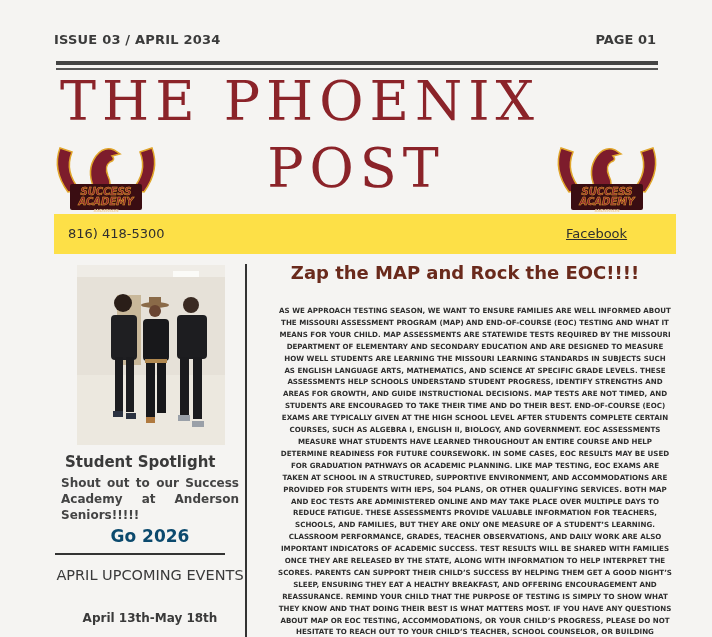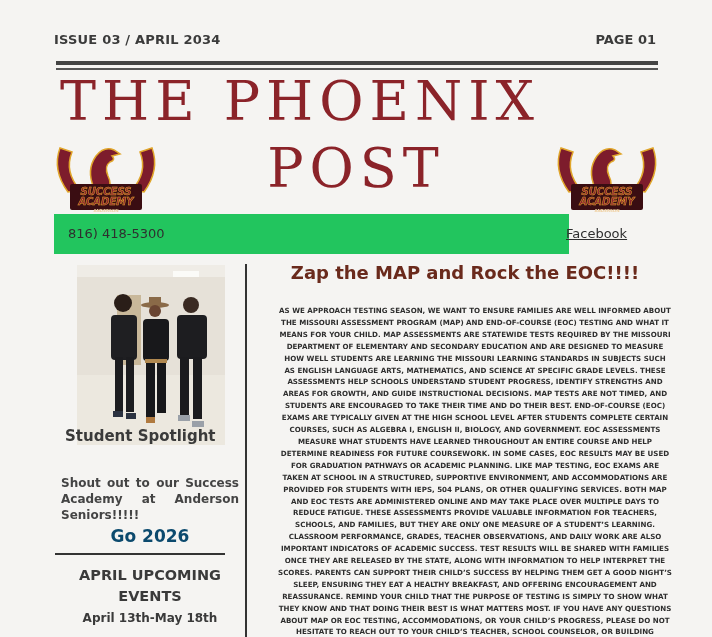--- a/index.html
+++ b/index.html
@@ -11,35 +11,35 @@
   .rule-thick { position: absolute; left: 56px; top: 61px; width: 430px; height: 4px; background: #444; }
   .rule-thin { position: absolute; left: 56px; top: 68px; width: 430px; height: 2px; background: #555; }
 
   .title1 { position: absolute; left: 0; width: 600px; top: 70px; text-align: center; font-family: "DejaVu Serif", serif; font-size: 54px; color: #8b2329; letter-spacing: 6px; line-height: 64px; }
   .title2 { position: absolute; left: 0; width: 712px; top: 137px; text-align: center; font-family: "DejaVu Serif", serif; font-size: 54px; color: #8b2329; letter-spacing: 6px; line-height: 64px; }
 
   .logo { position: absolute; top: 140px; width: 112px; height: 76px; }
   .logo.left { left: 50px; }
   .logo.right { left: 551px; }
 
-  .contact-bar { position: absolute; left: 54px; top: 214px; width: 515px; height: 40px; background: #22c55e; }
+  .contact-bar { position: absolute; left: 54px; top: 214px; width: 622px; height: 40px; background: #fde047; }
   .contact-bar span { position: absolute; top: 12px; font-size: 13px; color: #2f2f2f; }
   .phone { left: 14px; }
   .email { left: 184px; text-decoration: underline; }
   .fb { left: 512px; text-decoration: underline; }
 
   .vline { position: absolute; left: 245px; top: 264px; width: 2px; height: 373px; background: #333; }
 
   .photo { position: absolute; left: 77px; top: 265px; width: 148px; height: 180px; background: #d9d4cc; overflow: hidden; }
 
-  .spot-title { position: absolute; left: 65px; top: 427px; font-size: 15px; font-weight: bold; color: #3a3a3a; }
+  .spot-title { position: absolute; left: 65px; top: 453px; font-size: 15px; font-weight: bold; color: #3a3a3a; }
   .spot-text { position: absolute; left: 61px; top: 475px; width: 178px; font-size: 12px; font-weight: bold; color: #444; line-height: 16px; text-align: justify; text-align-last: left; }
   .go { position: absolute; left: 55px; width: 190px; top: 526px; text-align: center; font-size: 17px; font-weight: bold; color: #0c4a6e; }
   .hr-left { position: absolute; left: 55px; top: 553px; width: 170px; height: 2px; background: #333; }
-  .events-title { position: absolute; left: 55px; width: 190px; top: 565px; text-align: center; font-size: 14.5px; font-weight: bold; color: #3a3a3a; line-height: 21px; }
+  .events-title { position: absolute; left: 55px; width: 190px; top: 565px; text-align: center; font-size: 14.5px; font-weight: normal; color: #3a3a3a; line-height: 21px; }
   .events-date { position: absolute; left: 55px; width: 190px; top: 611px; text-align: center; font-size: 12px; font-weight: bold; color: #3a3a3a; }
 
   .headline { position: absolute; left: 250px; width: 430px; top: 262px; text-align: center; font-size: 18px; font-weight: bold; color: #6a2a1c; }
   .article { position: absolute; left: 278px; width: 394px; top: 305px; text-align: center; font-size: 7.1px; font-weight: bold; color: #2e2e2e; line-height: 11.9px; text-transform: uppercase; }
 </style>
 </head>
 <body>
 
 <div class="issue">ISSUE 03 / APRIL 2034</div>
 <div class="pageno">PAGE 01</div>

